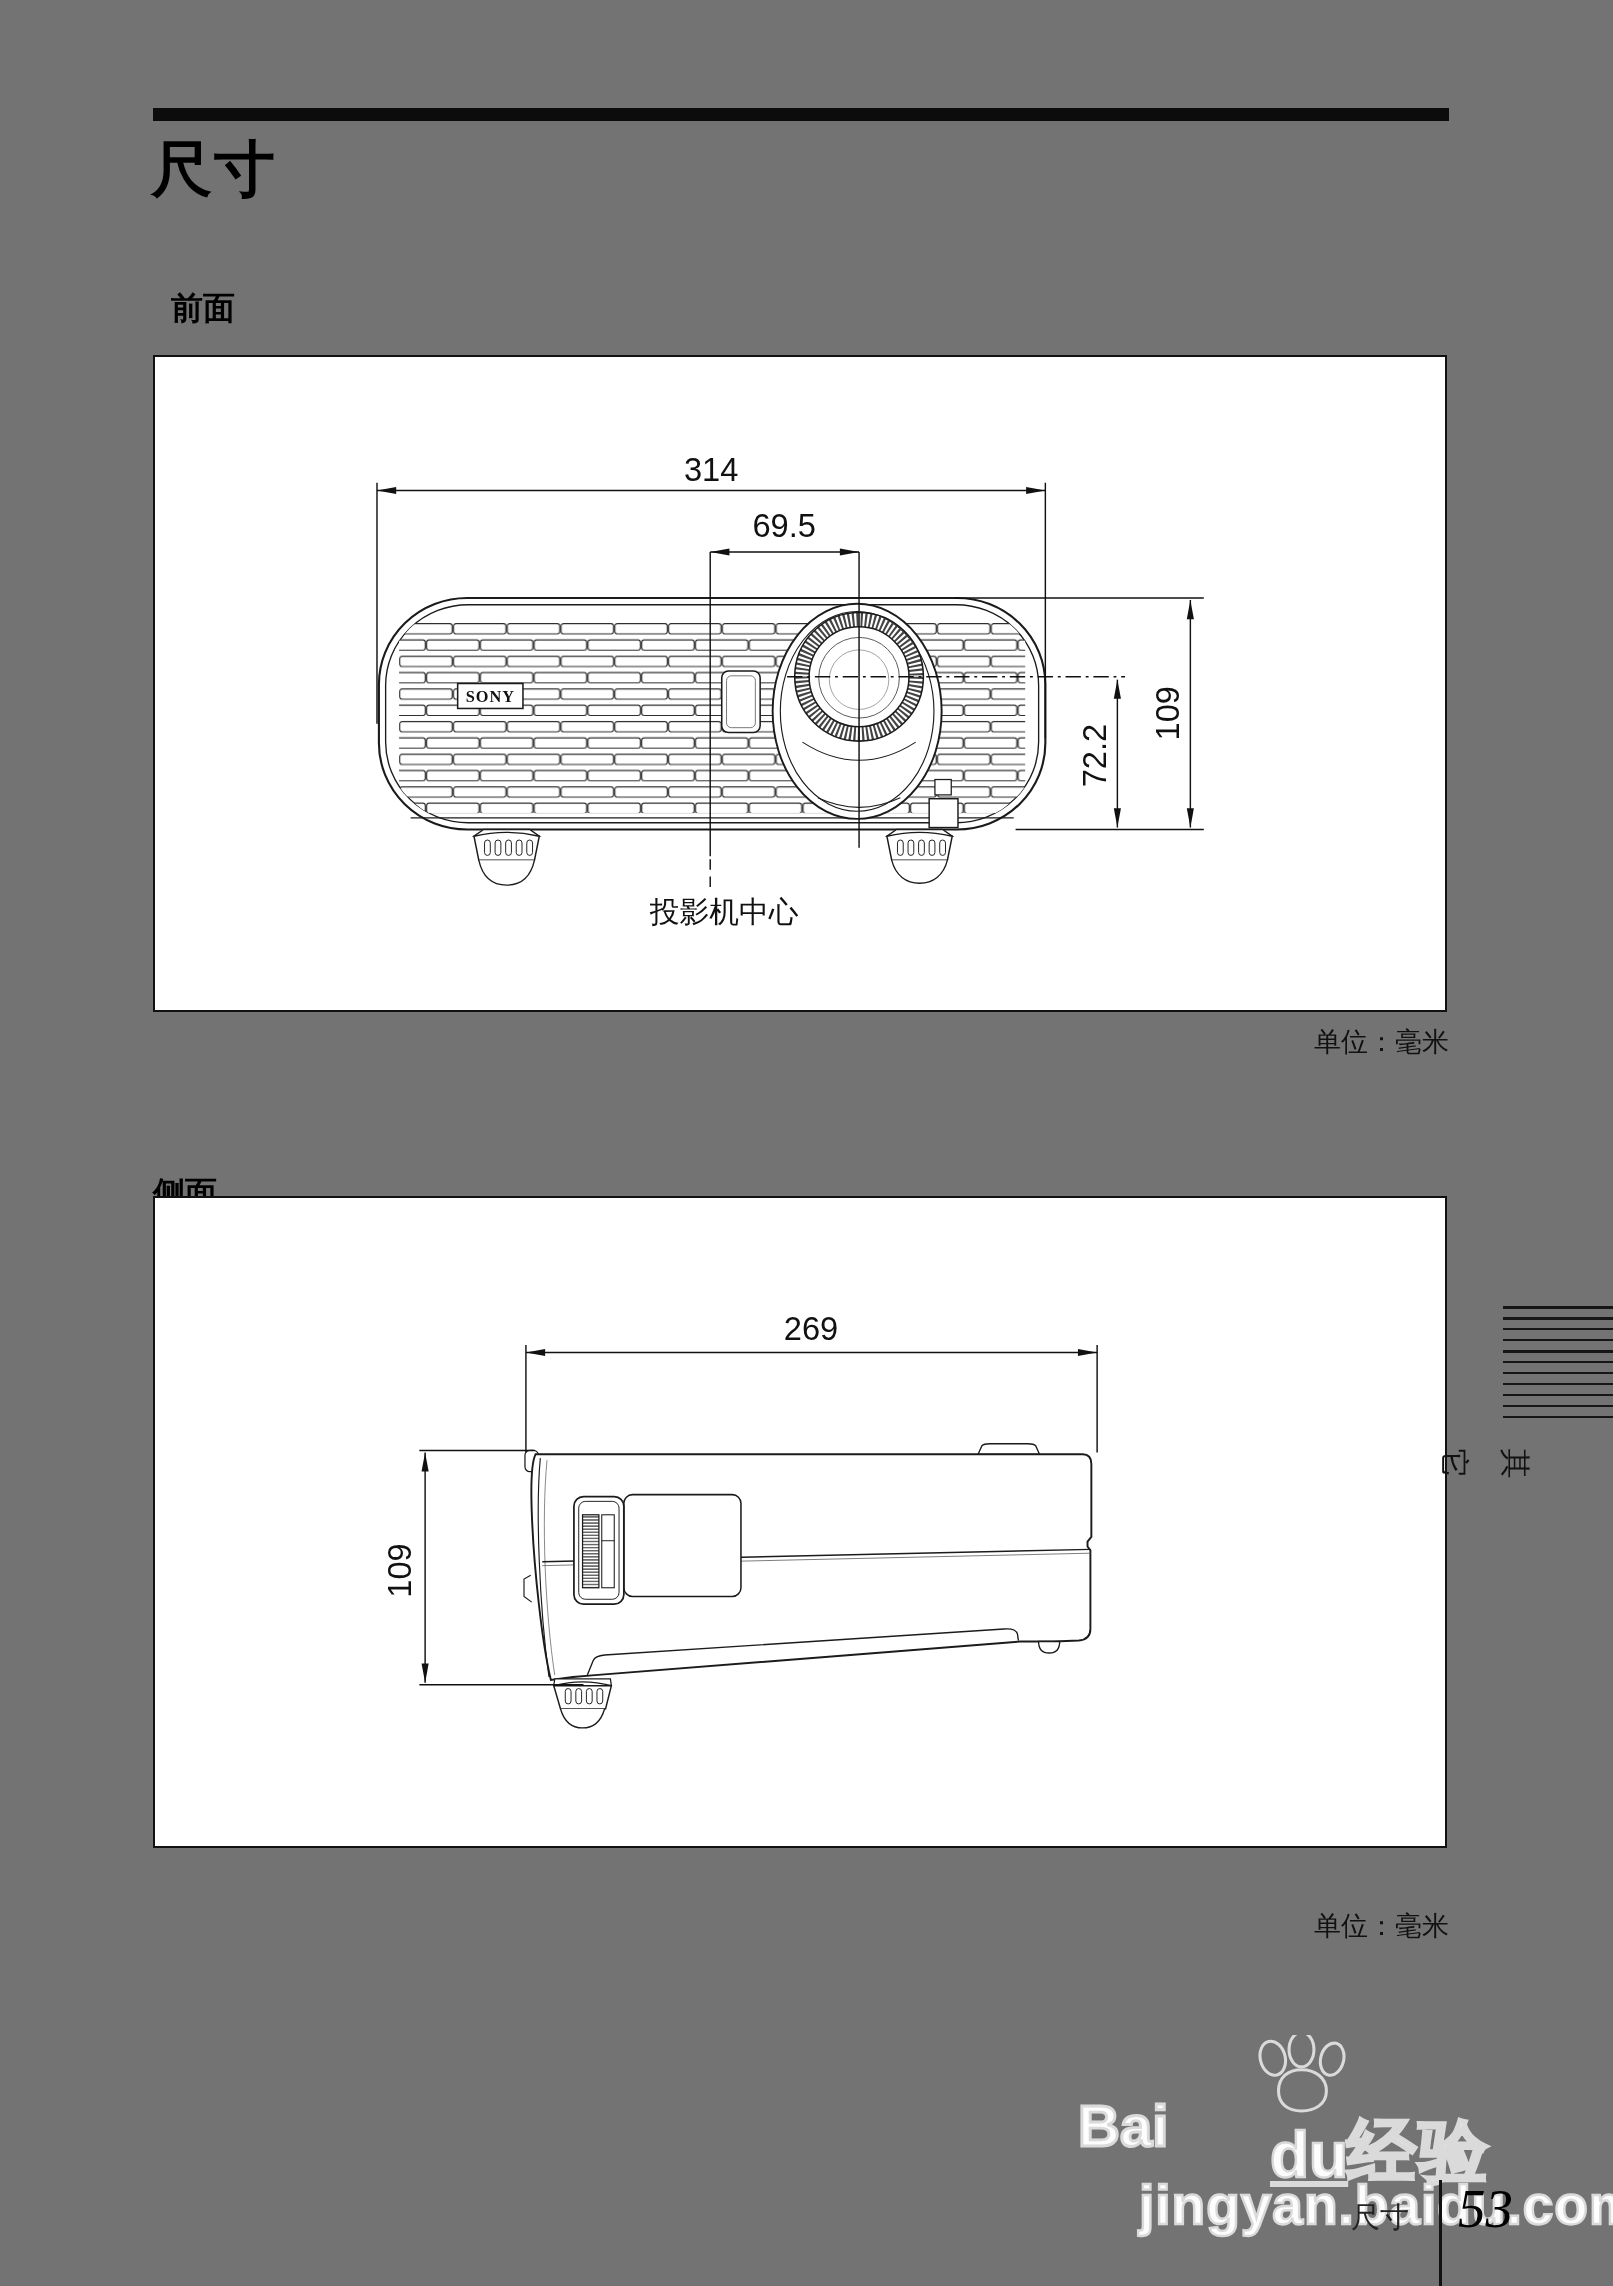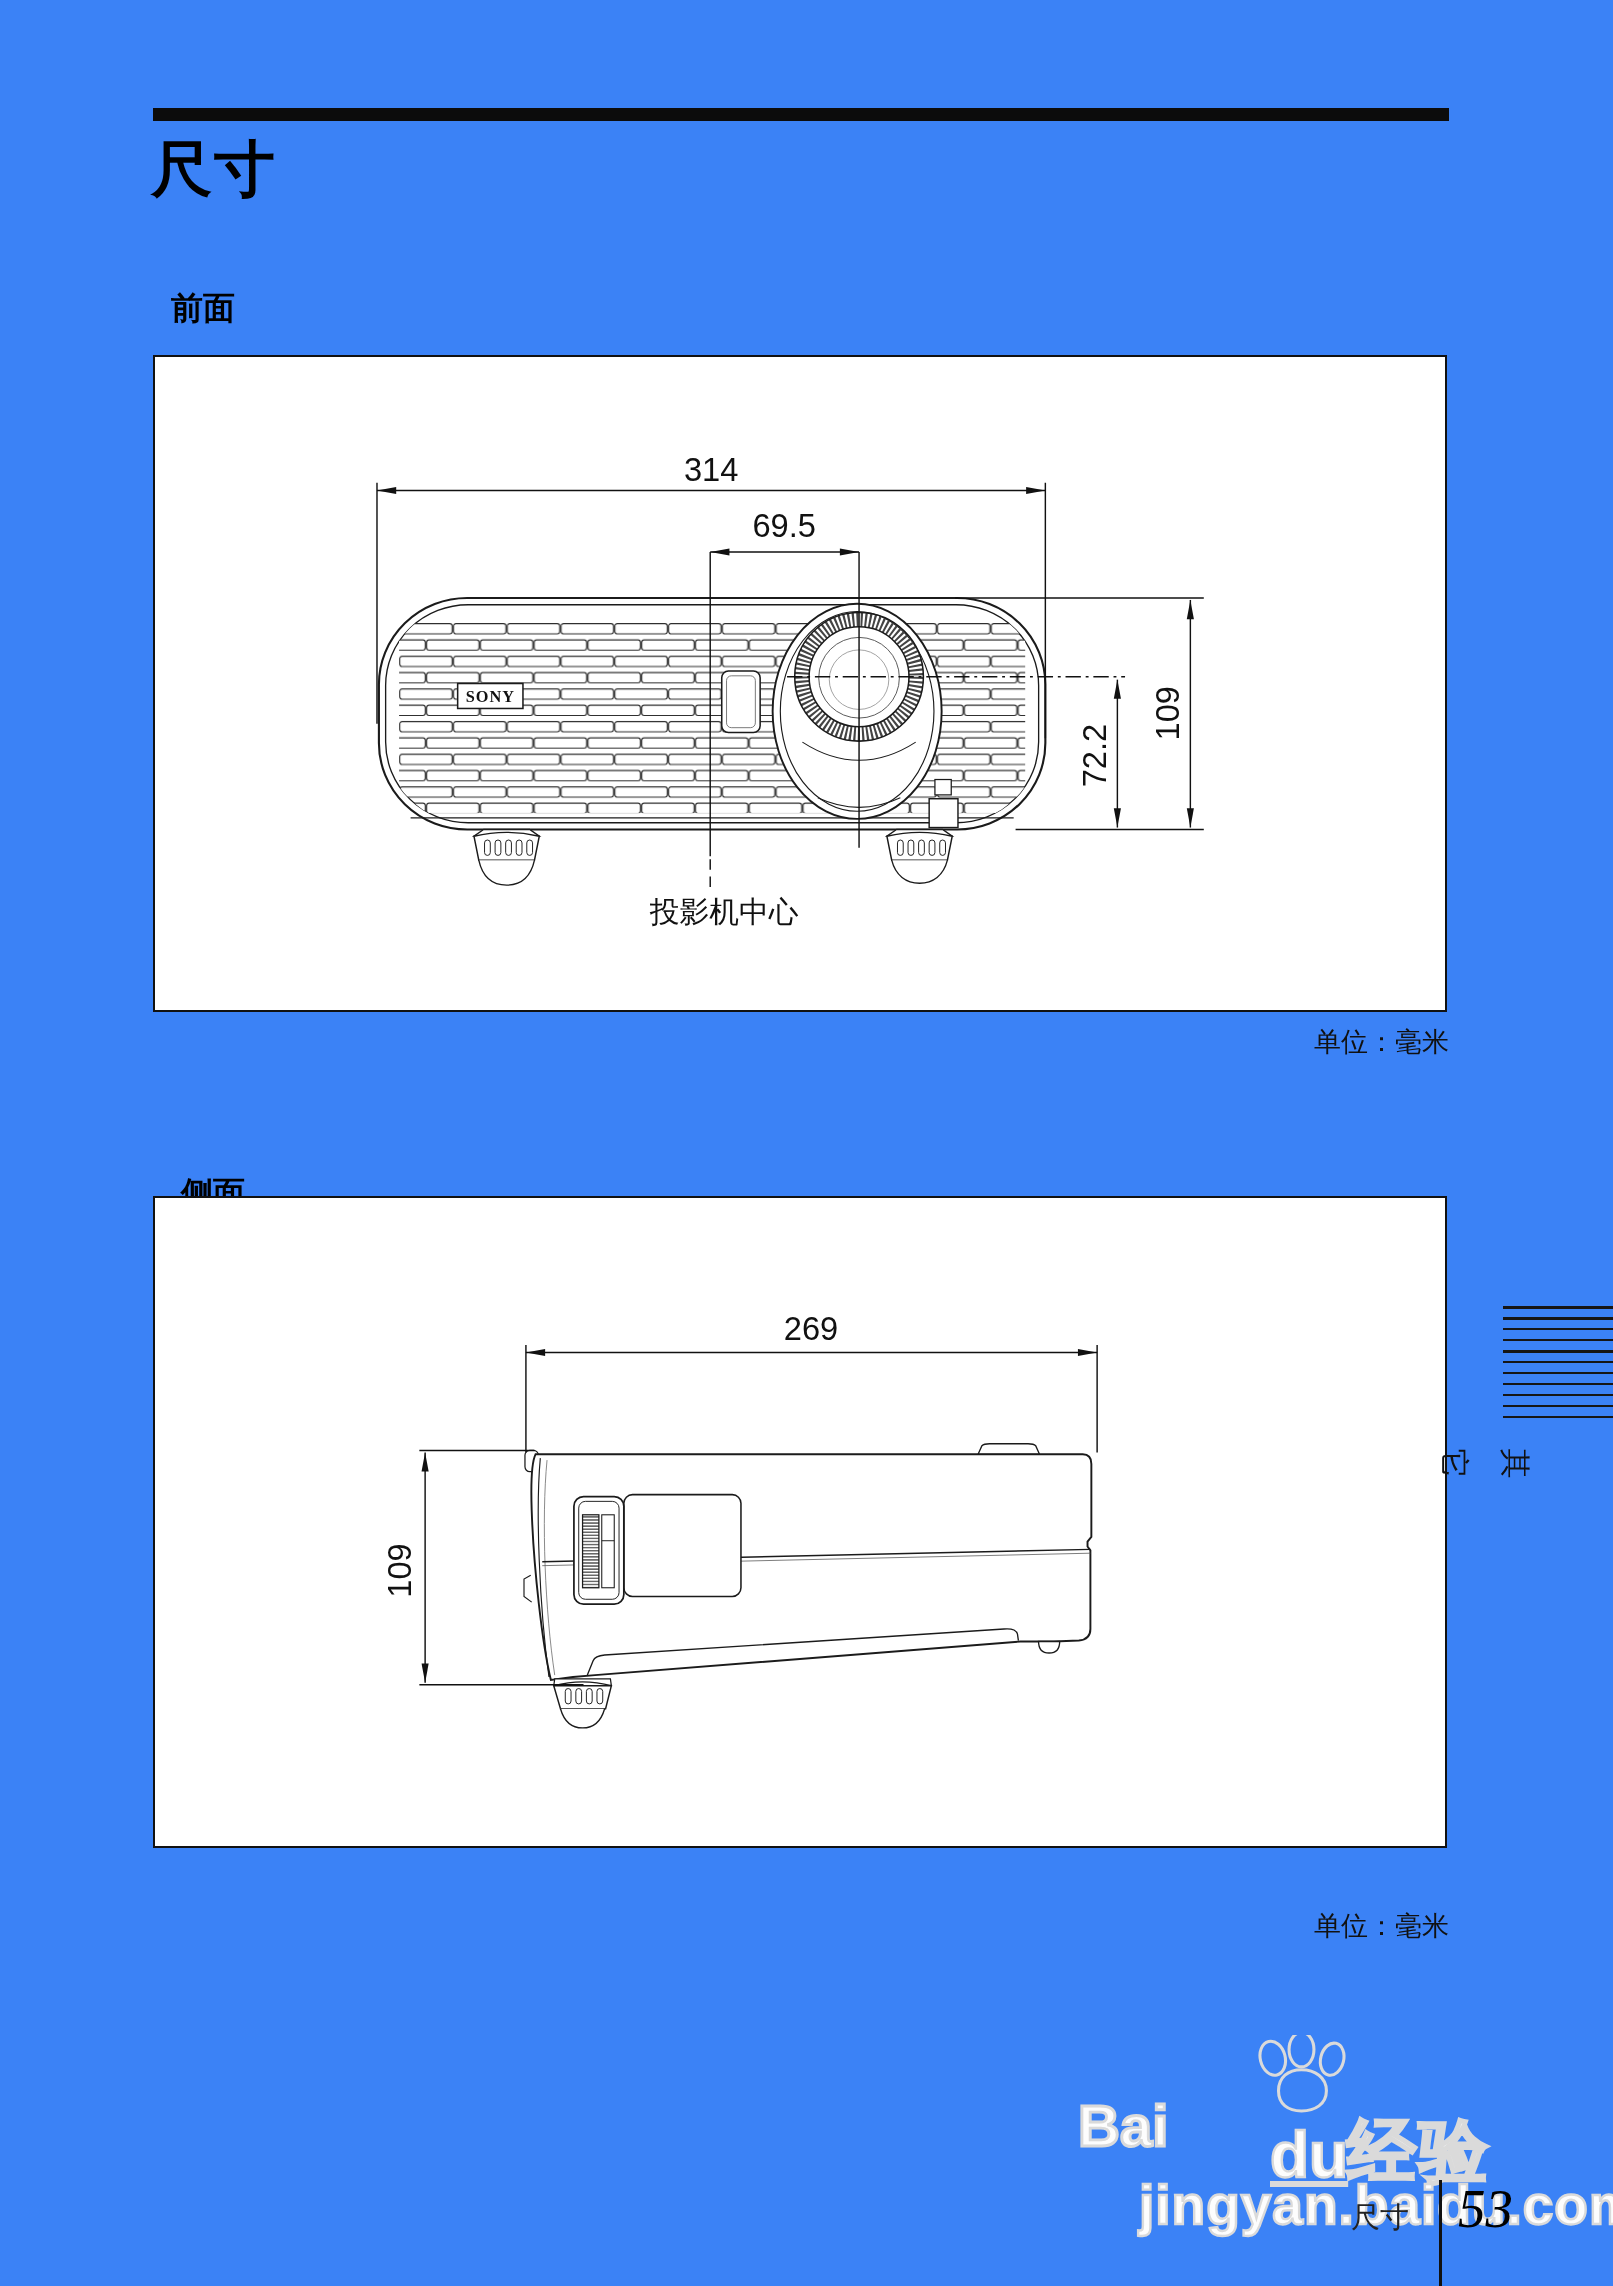--- a/index.html
+++ b/index.html
@@ -1,16 +1,16 @@
 <!DOCTYPE html>
 <html><head>
 <meta charset="utf-8">
 <style>
   html,body{margin:0;padding:0;background:#ffffff;}
-  .page{position:relative;width:1614px;height:2286px;background:#3b82f6;overflow:hidden;
+  .page{position:relative;width:1614px;height:2286px;background:#737373;overflow:hidden;
         font-family:"Liberation Sans",sans-serif;color:#111;}
   .abs{position:absolute;}
   .topbar{left:153px;top:108px;width:1296px;height:13.4px;background:#0c0c0c;}
   .doc-title{left:151px;top:129px;font-size:61px;font-weight:700;letter-spacing:1.9px;color:#000;}
   .sec-head{font-size:32px;font-weight:700;color:#000;}
   .figure-box{border:2.9px solid #111;background:#fff;}
   .unit-note{width:144px;text-align:right;font-size:27px;color:#111;}
   .hatch{left:1503px;top:1306px;width:110px;height:112px;
          background:repeating-linear-gradient(to bottom,#161616 0 2.5px,transparent 2.5px 11px);}
   .side-tab{left:1485px;top:1436px;width:61px;height:61px;line-height:61px;text-align:center;
@@ -133,21 +133,21 @@
 
       <line x1="1164" y1="709" x2="1164" y2="863" stroke="#111" stroke-width="1.5" marker-start="url(#arF)" marker-end="url(#arF)"></line>
       <text x="1152" y="788" font-size="34" text-anchor="middle" transform="rotate(-90 1152 788)">72.2</text>
 
       <text x="677" y="961" font-size="31">投影机中心</text>
     </svg>
   </div>
 
   <div class="abs unit-note" style="left:1305px;top:1024px;">单位：毫米</div>
 
-  <div class="abs sec-head" style="left:153px;top:1172px;margin-left:28px;">侧面</div>
+  <div class="abs sec-head" style="left:153px;top:1172px;">侧面</div>
 
   <div class="abs figure-box" style="left:153px;top:1196px;width:1290px;height:648px;">
     <svg viewBox="162 1295 1343 675" width="1290" height="648">
       <defs>
         <marker id="arS" markerUnits="userSpaceOnUse" markerWidth="22" markerHeight="9" refX="21" refY="4.5" orient="auto-start-reverse">
           <path d="M21,4.5 L1,0.8 L1,8.2 Z" fill="#111"></path>
         </marker>
         <pattern id="ribs" patternUnits="userSpaceOnUse" width="6" height="3.2">
           <line x1="0" y1="1.6" x2="6" y2="1.6" stroke="#222" stroke-width="1.1"></line>
         </pattern>

